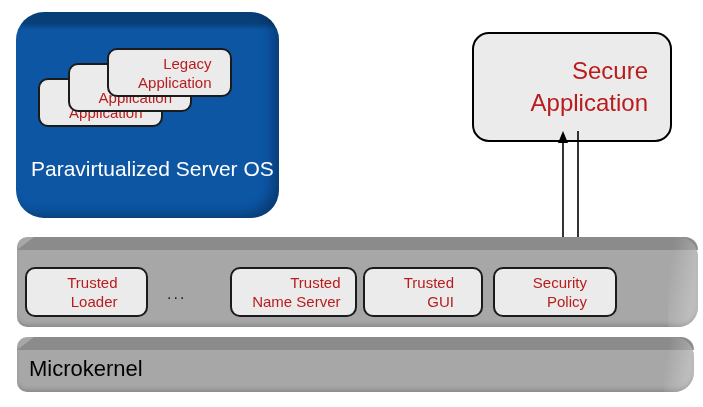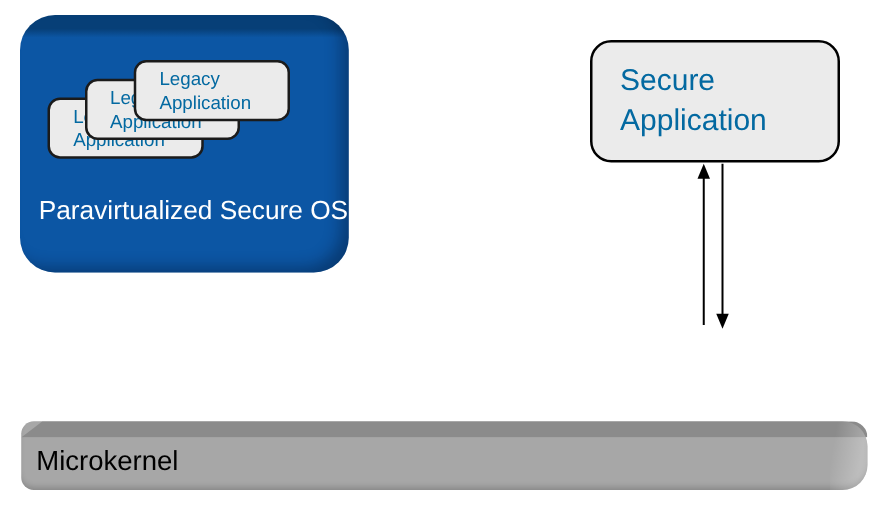--- a/index.html
+++ b/index.html
@@ -27,33 +27,33 @@
   }
   .legacy-os-label{
     position:absolute;left:15px;top:145px;
     font-size:21px;line-height:24px;color:var(--os-text);white-space:nowrap;
   }
 
   
   .node{
     position:absolute;box-sizing:border-box;
     background:var(--node-fill);border:2px solid var(--node-border);border-radius:10px;
-    display:flex;align-items:center;justify-content:center;text-align:left;
-    font-size:15px;line-height:19px;color:#0369a1;
+    display:flex;align-items:center;justify-content:center;text-align:right;
+    font-size:15px;line-height:19px;color:#b91c1c;
   }
   .node span{display:block;margin:0 auto;}
 
   .app-back {left:22px;top:66px;width:125px;height:49px;}
   .app-mid  {left:52px;top:51px;width:124px;height:49px;}
   .app-front{left:91px;top:36px;width:125px;height:49px;}
   .app-w span{max-width:84px;}
 
   
   .secure-app{
-    left:472px;top:32px;width:200px;height:98px;border-radius:17px;
+    left:472px;top:32px;width:200px;height:110px;border-radius:17px;
     font-size:24px;line-height:32px;border-color:#000;
   }
   .secure-app span{max-width:152px;}
 
   
   .bar{
     position:absolute;left:17px;background:var(--bar-face);
     border-radius:10px 20px 20px 10px;
     box-shadow:inset 0 -4px 5px -2px rgba(0,0,0,0.20);
   }
@@ -99,36 +99,51 @@
   <div class="legacy-os">
     <div class="node app-back app-w">
       <span>Legacy Application</span>
     </div>
     <div class="node app-mid app-w">
       <span>Legacy Application</span>
     </div>
     <div class="node app-front app-w">
       <span>Legacy Application</span>
     </div>
-    <div class="legacy-os-label">Paravirtualized Secure OS</div>
+    <div class="legacy-os-label">Paravirtualized Server OS</div>
   </div>
 
   <div class="node secure-app">
     <span>Secure Application</span>
   </div>
 
   <svg class="arrows" width="703" height="407" viewBox="0 0 703 407">
     <g>
       <line x1="563" y1="142" x2="563" y2="260" stroke="#000" stroke-width="1.6"></line>
       <polygon points="563,131 558,143 568,143" fill="#000"></polygon>
     </g>
     <g>
       <line x1="578" y1="131" x2="578" y2="252" stroke="#000" stroke-width="1.6"></line>
       <polygon points="578,263 573,251 583,251" fill="#000"></polygon>
     </g>
   </svg>
 
+  <div class="bar trusted-bar">
+    <div class="node t-loader">
+      <span>Trusted Loader</span>
+    </div>
+    <div class="ellipsis">...</div>
+    <div class="node t-nameserv">
+      <span>Trusted Name Server</span>
+    </div>
+    <div class="node t-gui">
+      <span>Trusted GUI</span>
+    </div>
+    <div class="node t-security">
+      <span>Security Policy</span>
+    </div>
+  </div>
 
   <div class="bar microkernel-bar">
     <div class="microkernel-label">Microkernel</div>
   </div>
 
 </div>
 
 </body></html>

